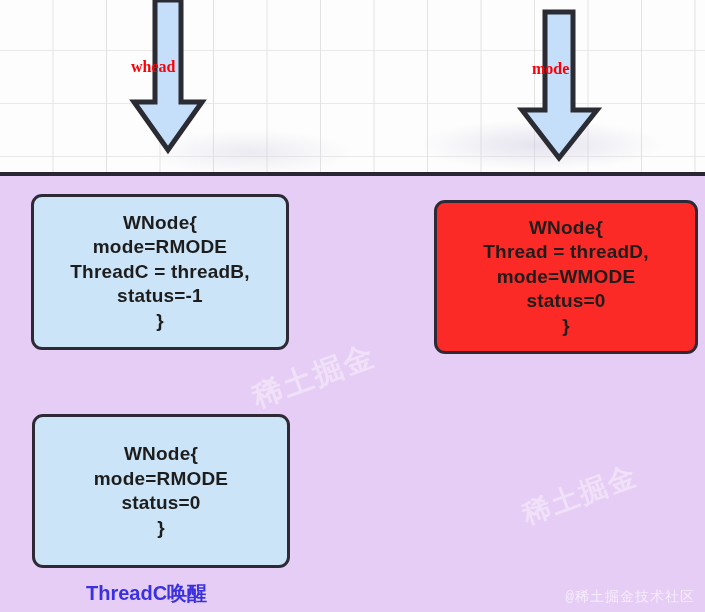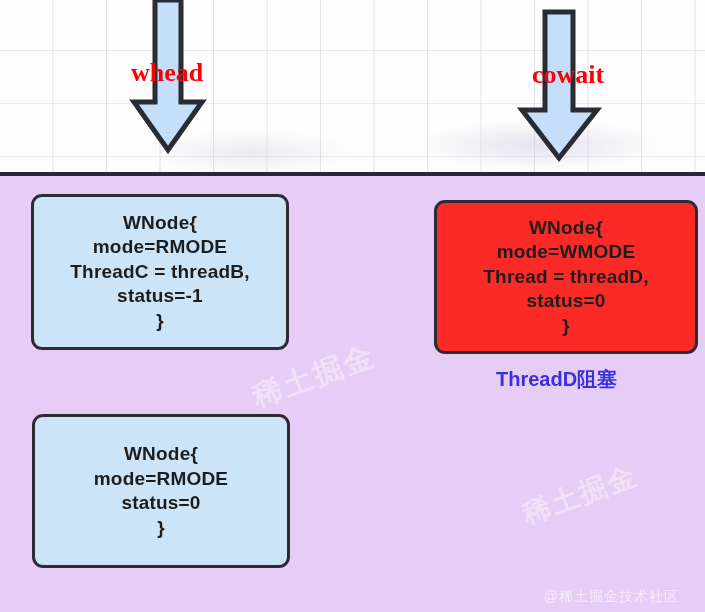--- a/index.html
+++ b/index.html
@@ -98,21 +98,21 @@
   .arrow-svg {
     position: absolute;
     overflow: visible;
   }
   #arrow-whead { left: 131px; top: -2px; }
   #arrow-wtail { left: 519px; top: 10px; }
 
   .arrow-label {
     position: absolute;
     color: #fb0007;
-    font-size: 26px;
+    font-size: 16px;
     font-weight: bold;
     font-family: "Liberation Serif", serif;
     white-space: nowrap;
     user-select: none;
   }
   #label-whead { left: 131px; top: 58px; }
   #label-wtail { left: 532px; top: 60px; }
 
   
   .node-box {
@@ -148,27 +148,28 @@
     font-size: 20px;
     white-space: nowrap;
     user-select: none;
   }
   #anno-threadD { left: 496px; top: 366px; }
   #anno-threadC { left: 86px;  top: 580px; }
 
   
   #watermark-text {
     position: absolute;
-    right: 26px;
+    right: 10px;
     bottom: 6px;
     font-size: 14px;
     color: rgba(255,255,255,0.62);
     letter-spacing: 1px;
     white-space: nowrap;
     user-select: none;
+    font-family: Liberation Mono, monospace;
   }
 </style>
 </head>
 <body>
 
 <div id="canvas">
 
   <div id="grid-band"></div>
   <div id="wm-top-smudge"></div>
   <div id="wm-top-smudge2"></div>
@@ -182,43 +183,43 @@
   </div>
 
   <svg class="arrow-svg" id="arrow-whead" width="74" height="156" viewBox="0 0 74 156">
     <polygon points="24,2 50,2 50,104 71,104 37,152 3,104 24,104" fill="#c5dffa" stroke="#2b2b33" stroke-width="5" stroke-linejoin="miter"></polygon>
   </svg>
   <div class="arrow-label" id="label-whead">whead</div>
 
   <svg class="arrow-svg" id="arrow-wtail" width="82" height="152" viewBox="0 0 82 152">
     <polygon points="26,2 54,2 54,100 78,100 40,148 3,100 26,100" fill="#c5dffa" stroke="#2b2b33" stroke-width="5" stroke-linejoin="miter"></polygon>
   </svg>
-  <div class="arrow-label" id="label-wtail">cowait</div>
+  <div class="arrow-label" id="label-wtail">mode</div>
 
   <div class="node-box blue" id="node-threadB">
     <span class="node-line">WNode{</span>
     <span class="node-line">mode=RMODE</span>
     <span class="node-line">ThreadC = threadB,</span>
     <span class="node-line">status=-1</span>
     <span class="node-line">}</span>
   </div>
 
   <div class="node-box red" id="node-threadD">
     <span class="node-line">WNode{</span>
+    <span class="node-line">Thread = threadD,</span>
     <span class="node-line">mode=WMODE</span>
-    <span class="node-line">Thread = threadD,</span>
     <span class="node-line">status=0</span>
     <span class="node-line">}</span>
   </div>
 
-  <div class="annotation" id="anno-threadD">ThreadD阻塞</div>
 
   <div class="node-box blue" id="node-threadC">
     <span class="node-line">WNode{</span>
     <span class="node-line">mode=RMODE</span>
     <span class="node-line">status=0</span>
     <span class="node-line">}</span>
   </div>
 
+  <div class="annotation" id="anno-threadC">ThreadC唤醒</div>
 
   <div id="watermark-text">@稀土掘金技术社区</div>
 
 </div>
 
 </body></html>

